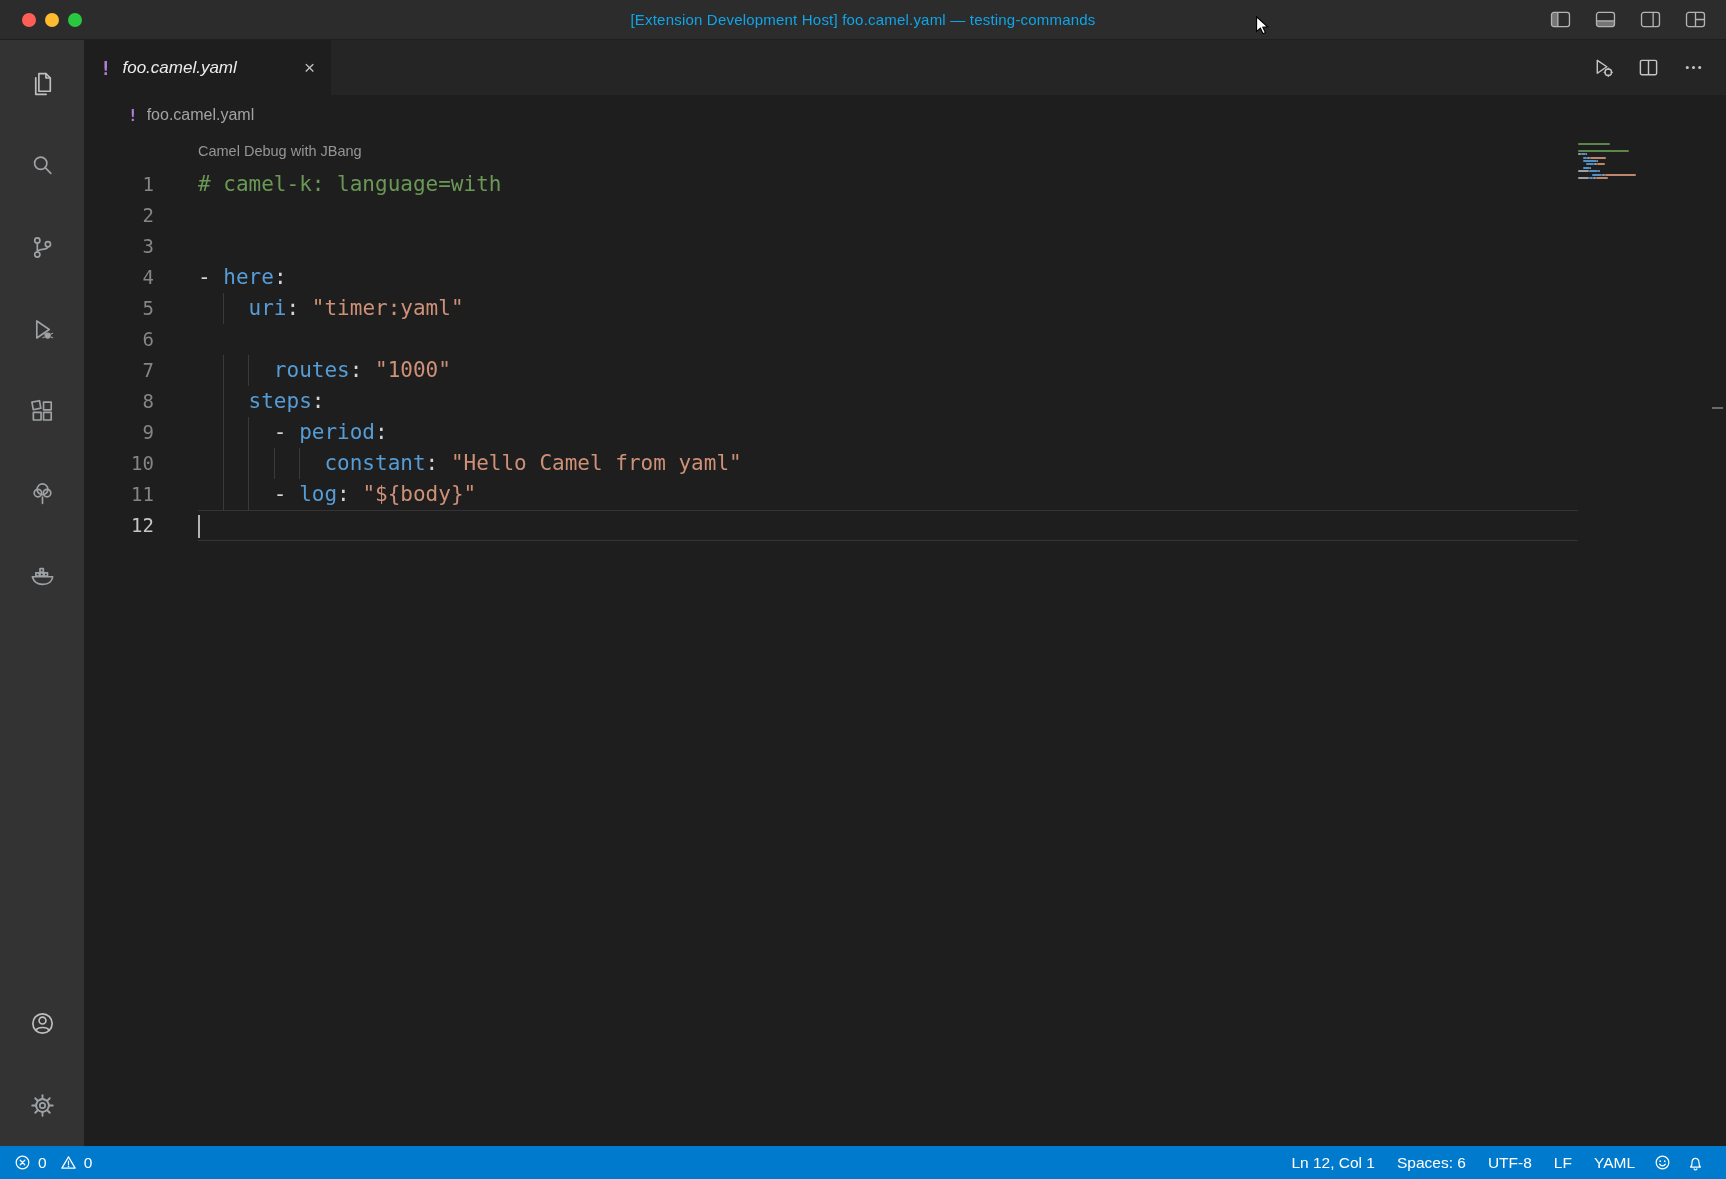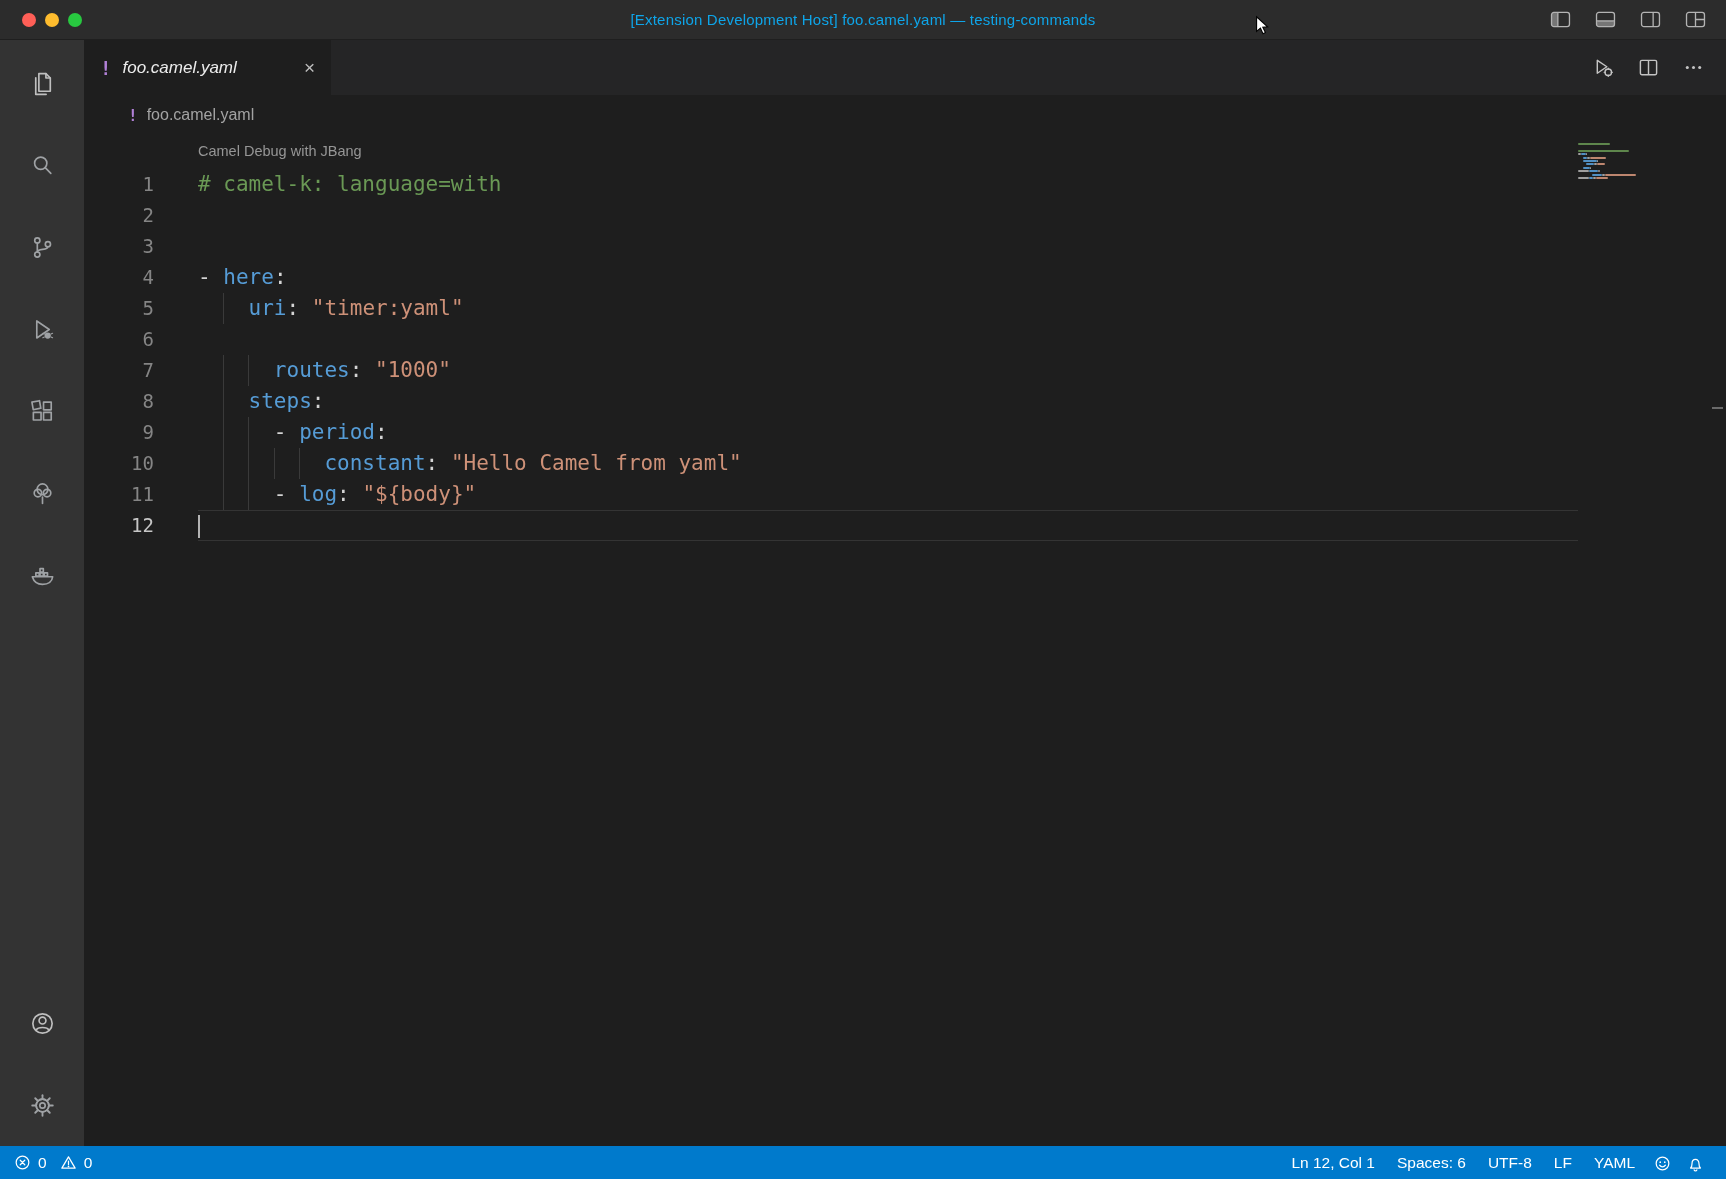--- a/index.html
+++ b/index.html
@@ -61,21 +61,21 @@
   .minimap{position:absolute;top:8px;right:86px;width:62px;cursor:pointer}
   .mm-line{height:2px;margin-bottom:1.4px;position:relative}
   .mm-tok{position:absolute;top:0;height:2px;border-radius:1px}
   .ov-mark{position:absolute;right:3px;top:272px;width:11px;height:2px;background:#8a8a8a;opacity:.7}
 
   
   .statusbar{height:33px;background:#007acc;display:flex;align-items:center;justify-content:space-between;
     color:#ffffff;font-size:15.5px;padding:0 14px}
   .sb-left{display:flex;align-items:center;gap:5px}
   .sb-left .count{margin:0 8px 0 2px}
-  .sb-right{display:flex;align-items:flex-end}
+  .sb-right{display:flex;align-items:flex-start}
   .sb-item{padding:0 11px;cursor:pointer;white-space:nowrap}
   .sb-item.icon-item{padding:0 8px;display:flex;align-items:center}
   .sb-left .icon svg,.sb-right .icon svg{display:block}
 
   .mouse-cursor{position:absolute;left:1252px;top:14px;pointer-events:none;z-index:99}
 </style>
 </head>
 <body>
 
 <header class="titlebar">

